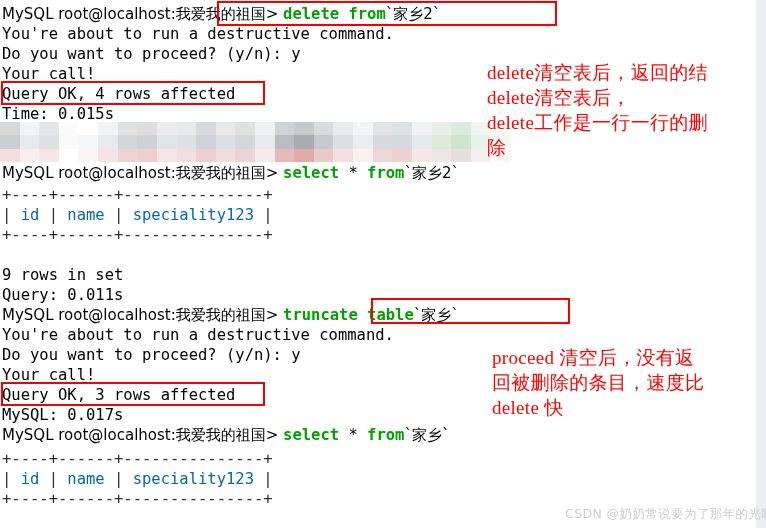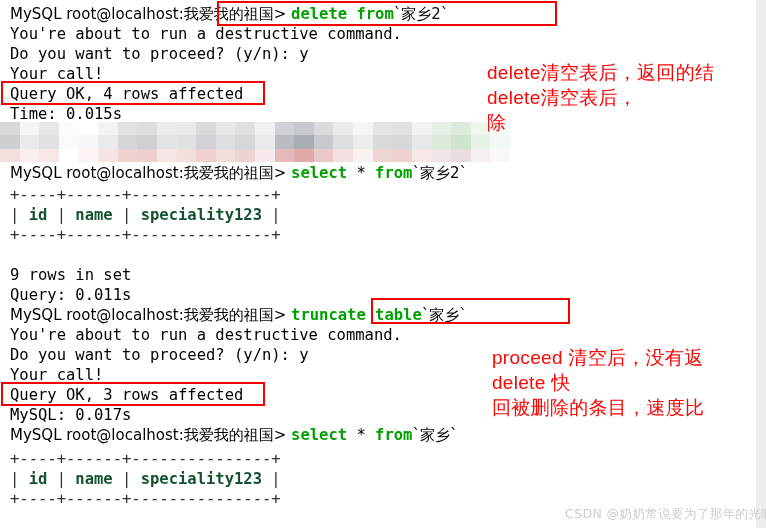--- a/index.html
+++ b/index.html
@@ -35,49 +35,49 @@
 
   
   .term {
     position: absolute;
     left: 2px;
     top: 0;
     width: 620px;
   }
   .line {
     position: absolute;
-    left: 8px;
+    left: 0;
     height: 20px;
     line-height: 20px;
     white-space: pre;
     font-family: "DejaVu Sans Mono", "Liberation Mono", monospace;
     font-size: 15.5px;
     color: #000000;
     letter-spacing: 0px;
   }
   .kw       { color: #00a000; font-weight: bold; }
   .star     { color: #000000; }
-  .hdr      { color: #14532d; font-weight: bold; }
+  .hdr      { color: #0369a1; font-weight: normal; }
   .rule     { color: #303030; }
   .cjk      { font-family: "DejaVu Sans", "Liberation Sans", sans-serif; font-size: 15px; }
 
   
   .redbox {
     position: absolute;
     border: 2.5px solid #f40000;
     box-sizing: border-box;
     background: transparent;
     pointer-events: none;
   }
 
   
   .annot {
     position: absolute;
     color: #fc0404;
-    font-family: Liberation Sans, sans-serif;
+    font-family: Liberation Serif, serif;
     font-size: 19px;
     line-height: 25px;
     white-space: pre-line;
     letter-spacing: 0.3px;
   }
 
   
   .mosaic {
     position: absolute;
     display: grid;
@@ -219,19 +219,19 @@
     </div>
 
   <div id="highlight-layer">
       <div class="redbox" style="left: 217px; top: 1px; width: 340px; height: 25px; border-color: rgb(244, 0, 0);"></div>
       <div class="redbox" style="left: 1px; top: 81px; width: 264px; height: 24px; border-color: rgb(244, 0, 0);"></div>
       <div class="redbox" style="left: 371px; top: 298px; width: 199px; height: 26px; border-color: rgb(244, 0, 0);"></div>
       <div class="redbox" style="left: 1px; top: 382px; width: 264px; height: 24px; border-color: rgb(244, 0, 0);"></div>
     </div>
 
   <div id="annotation-layer">
-      <div class="annot" style="left: 487px; top: 60px; width: 268px; color: rgb(252, 4, 4);"><div>delete清空表后，返回的结</div><div>delete清空表后，</div><div>除</div></div>
-      <div class="annot" style="left: 492px; top: 345px; width: 264px; color: rgb(252, 4, 4);"><div>proceed 清空后，没有返</div><div>delete 快</div><div>回被删除的条目，速度比</div></div>
+      <div class="annot" style="left: 487px; top: 60px; width: 268px; color: rgb(252, 4, 4);"><div>delete清空表后，返回的结</div><div>delete清空表后，</div><div>delete工作是一行一行的删</div><div>除</div></div>
+      <div class="annot" style="left: 492px; top: 345px; width: 264px; color: rgb(252, 4, 4);"><div>proceed 清空后，没有返</div><div>回被删除的条目，速度比</div><div>delete 快</div></div>
     </div>
 
   <div class="watermark" id="wm" style="left: 565px; top: 506px; color: rgb(201, 204, 209);">CSDN @奶奶常说要为了那年的光啊</div>
 
 </div>
 
 </body></html>

